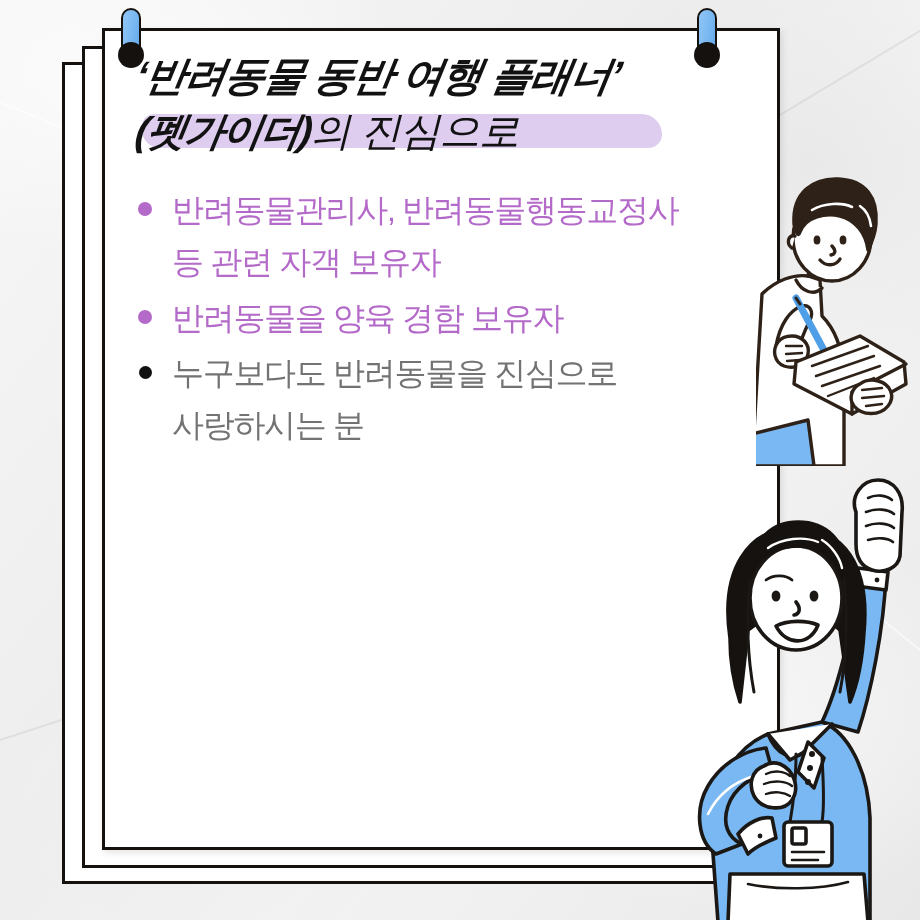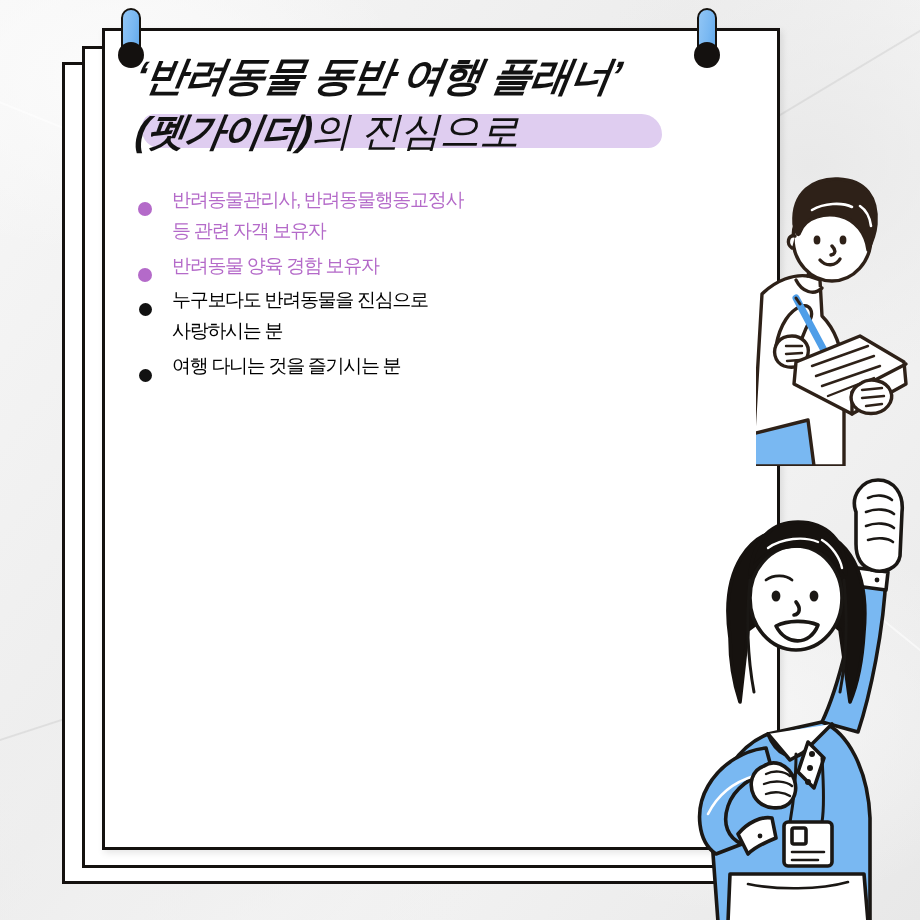--- a/index.html
+++ b/index.html
@@ -134,40 +134,40 @@
   
   .bullets {
     margin-top: 34px;
     padding-left: 8px;
     list-style: none;
   }
   .bullet-item {
     position: relative;
     padding-left: 44px;
     margin-bottom: 4px;
-    font-size: 19px;
+    font-size: 32px;
     letter-spacing: -1.3px;
     line-height: 1.62;
     white-space: pre-line;
   }
   .bullet-item::before {
     content: "";
     position: absolute;
     border-radius: 50%;
   }
   .bullet-item.accent {
     color: #b46ac9;
   }
   .bullet-item.accent::before {
     left: 10px; top: 17px;
     width: 14px; height: 14px;
     background: #b46ac9;
   }
   .bullet-item.plain {
-    color: #000000;
+    color: #737373;
   }
   .bullet-item.plain::before {
     left: 11px; top: 18px;
     width: 13px; height: 13px;
     background: #111111;
   }
 
   
   .char {
     position: absolute;
@@ -207,24 +207,23 @@
       <div class="title-hl"></div>
       <div class="title-line title-line-1">‘반려동물 동반 여행 플래너’</div>
       <div class="title-line title-line-2">
         <span class="t-strong">(펫가이더)</span><span class="t-light">의 진심으로</span>
       </div>
     </div>
 
     <ul class="bullets">
       <li class="bullet-item accent">반려동물관리사, 반려동물행동교정사
 등 관련 자객 보유자</li>
-      <li class="bullet-item accent">반려동물 양육 경함 보유자</li>
+      <li class="bullet-item accent">반려동물을 양육 경함 보유자</li>
       <li class="bullet-item plain">누구보다도 반려동물을 진심으로
  사랑하시는 분</li>
-      <li class="bullet-item plain">여행 다니는 것을 즐기시는 분</li>
     </ul>
 
   </div>
 
   <div class="char char-man">
     <svg viewBox="0 0 172 290" width="172" height="290">
       <g fill="none" stroke="#2e2118" stroke-width="3.4" stroke-linecap="round" stroke-linejoin="round">
 
         <path d="M6 118 C20 104 38 98 52 100 L64 104 L66 140 C78 152 86 172 88 196 L88 290 L-4 290 Z" fill="#ffffff"></path>
 

